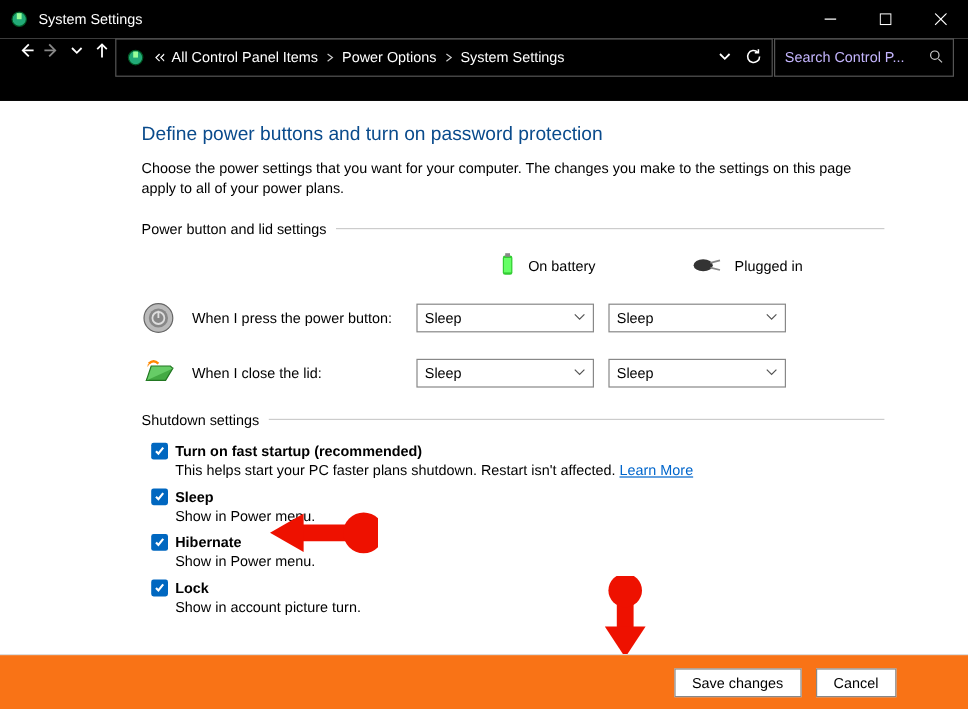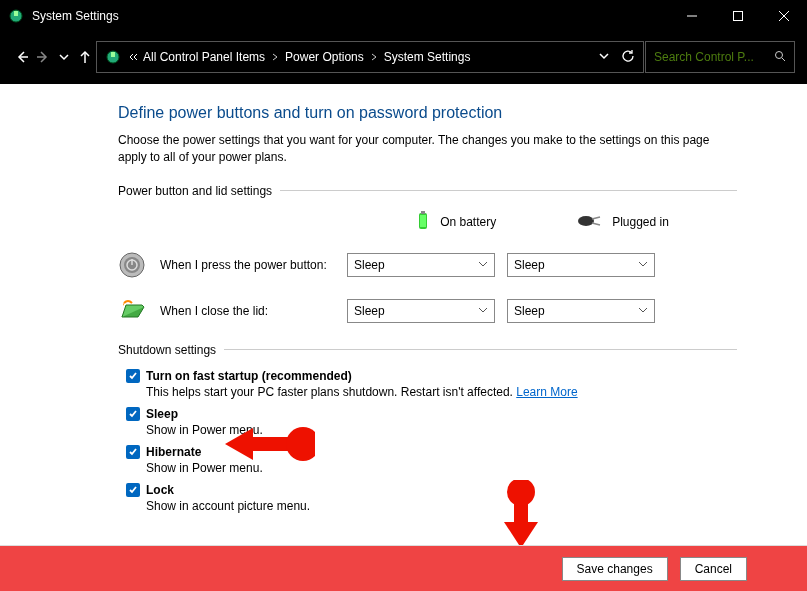--- a/index.html
+++ b/index.html
@@ -24,21 +24,21 @@
       width: 16px; height: 16px;
       margin-right: 8px;
     }
     .titlebar .title { font-size: 12px; flex: 1; }
     .titlebar .win-controls { display: flex; }
     .titlebar .win-btn { width: 46px; height: 32px; display:flex; align-items:center; justify-content:center; }
     .navbar {
       background: #000;
       height: 52px;
       display: flex;
-      align-items: center;
+      align-items: flex-start;
       padding: 0 12px;
       gap: 1px;
       border-bottom: 2px solid #000;
     }
     .nav-btn { width: 20px; height: 20px; display:flex; align-items:center; justify-content:center; color:#fff;}
     .breadcrumb-box {
       flex: 1;
       border: 1px solid #555;
       height: 32px;
       display: flex;
@@ -53,21 +53,21 @@
     .bc-chev {display:flex;align-items:center;}
     .bc-spacer{flex:1;}
     .bc-right{display:flex;align-items:center;gap:12px;}
     .search-box {
       width: 150px;
       border: 1px solid #555;
       height: 32px;
       display: flex;
       align-items: center;
       padding: 4px 8px;
-      color: #4d7c0f;
+      color: #c4b5fd;
       justify-content: space-between;
     }
     .content {
       padding: 20px 70px 0 118px;
       color: #000;
     }
     .page-title {
       color: #0a4b8c;
       font-size: 16px;
       font-weight: 400;
@@ -124,21 +124,21 @@
     .footer {
       position:absolute;
       bottom:0; left:0; right:0;
       height: 46px;
       border-top:1px solid #ddd;
       display:flex;
       align-items:center;
       justify-content:flex-end;
       padding-right: 60px;
       gap: 12px;
-      background:#ef4444;
+      background:#f97316;
     }
     .btn {
       border:1px solid #888;
       background:#fff;
       padding: 4px 14px;
       font-size:12px;
       font-family:inherit;
     }
     .arrow-annotation {
       position:absolute;
@@ -366,21 +366,21 @@
 
   <div class="shutdown-item">
     <div class="cb-row">
       <span class="cb">
           <svg width="10" height="10">
             <path d="M2 5 L4 7 L8 2" stroke="#fff" stroke-width="1.8" fill="none"></path>
           </svg>
         </span>
       <span class="cb-label">Lock</span>
     </div>
-    <div class="cb-desc">Show in account picture menu.</div>
+    <div class="cb-desc">Show in account picture turn.</div>
   </div>
 </div>
 
 <svg class="arrow-annotation" style="left:225px; top:422px;" width="90" height="45">
   <path d="M85 22 L20 22" stroke="#e10" stroke-width="14"></path>
   <circle cx="78" cy="22" r="17" fill="#e10"></circle>
   <path d="M28 6 L0 22 L28 38 Z" fill="#e10"></path>
 </svg>
 
 <svg class="arrow-annotation" style="left:496px; top:480px;" width="50" height="70">

